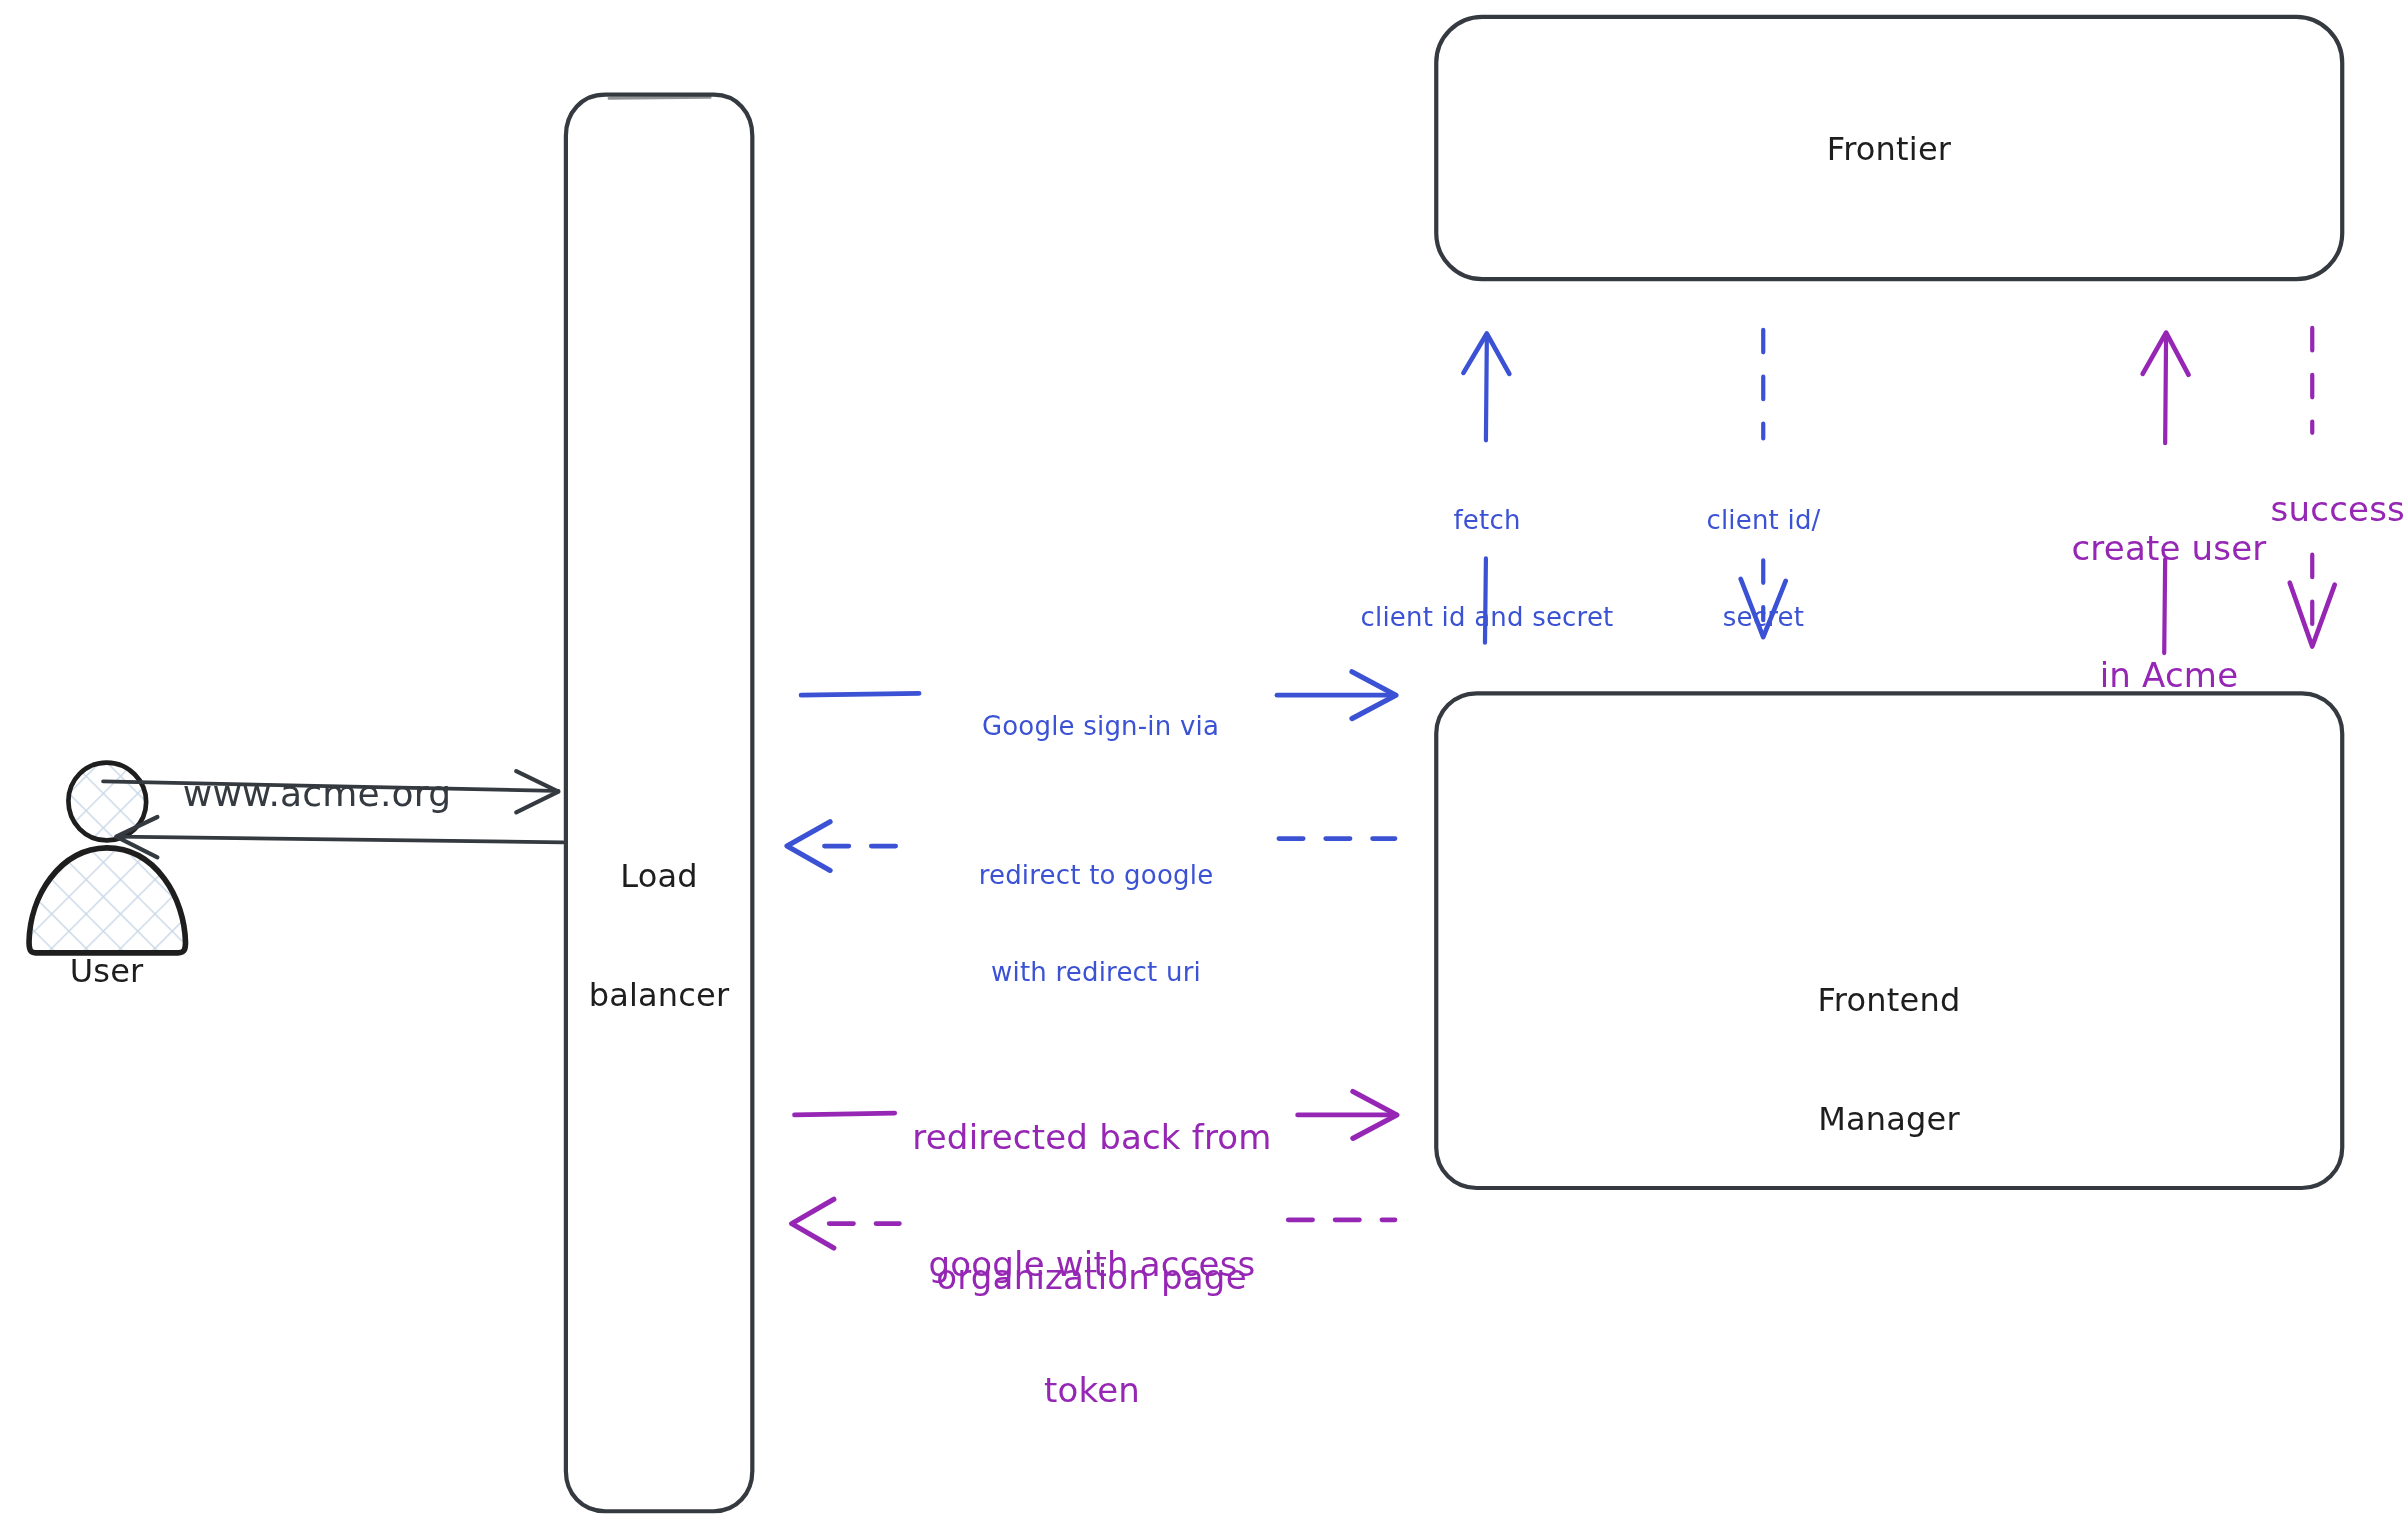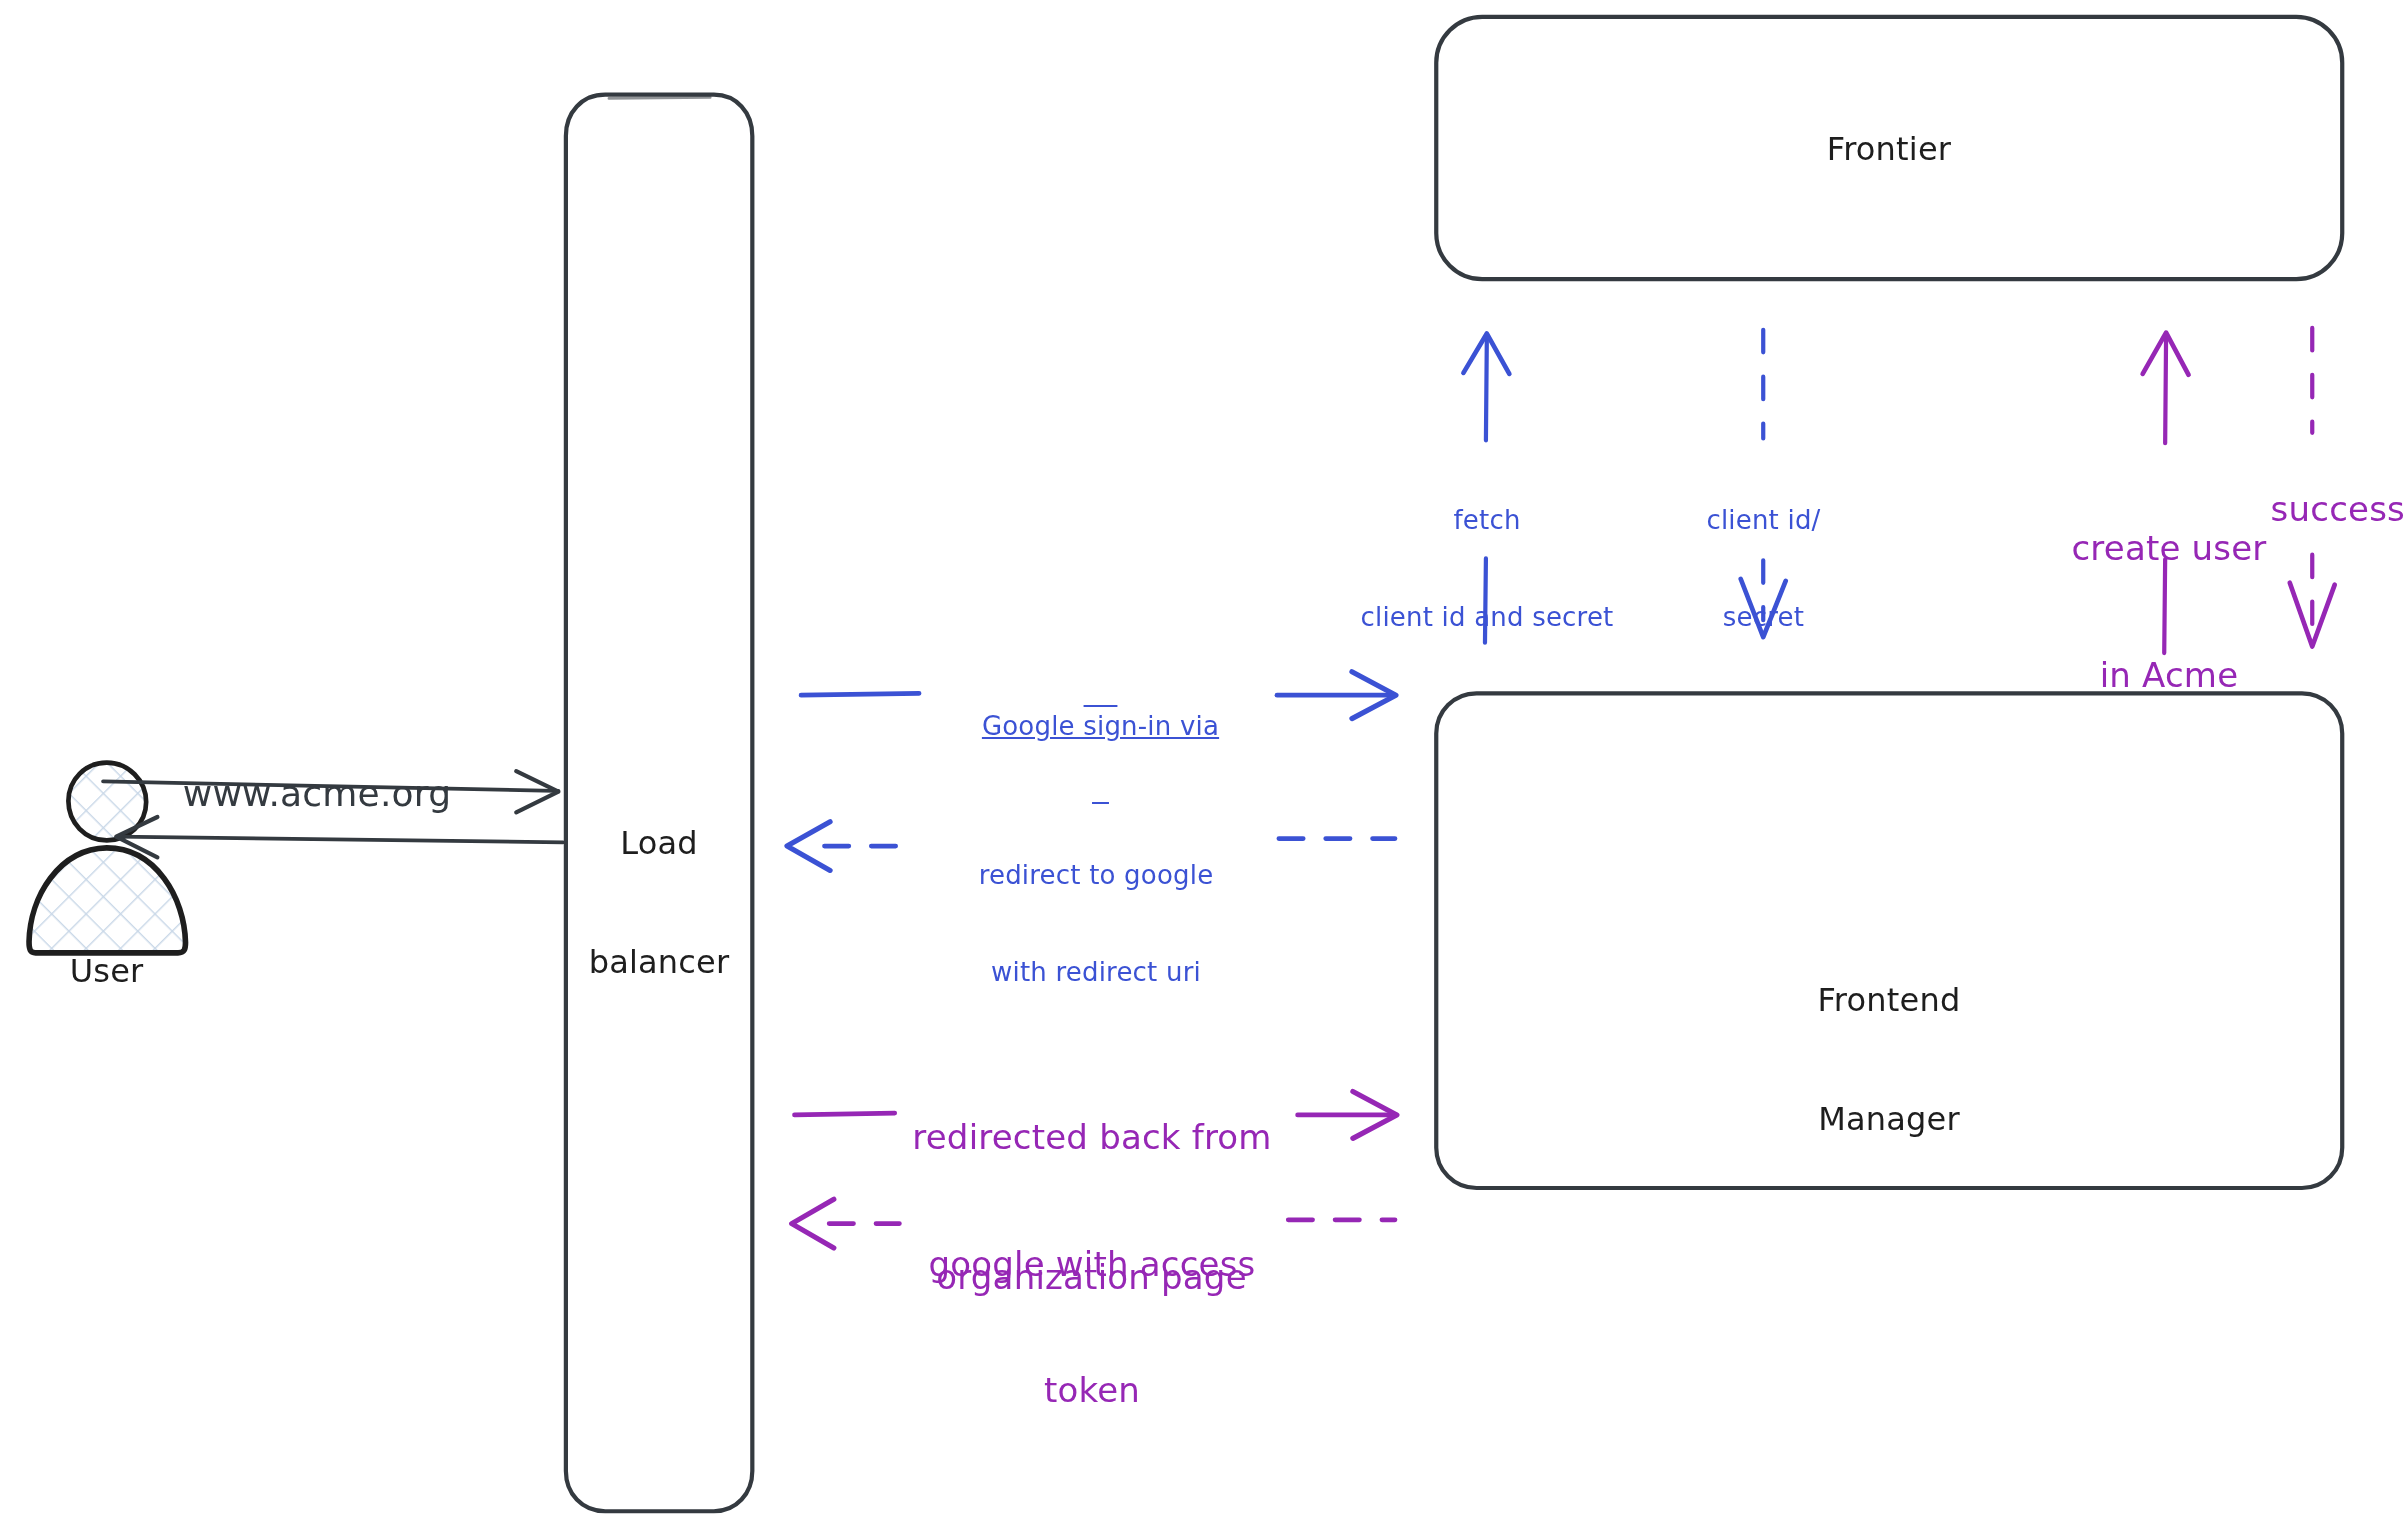--- a/index.html
+++ b/index.html
@@ -161,33 +161,33 @@
         <path d="M2444 622 L2468 690 L2492 624" stroke-width="5"></path>
       </g>
 
     </g>
   </svg>
 
   <div class="lbl lbl-node" style="left:5.6px; top:952px; width:202px;">User</div>
 
   <div class="lbl lbl-dark" style="left:139px; top:772px; width:356px;">www.acme.org</div>
 
-  <div class="lbl lbl-node" style="left:566px; top:745px; width:186px;">
+  <div class="lbl lbl-node" style="left:566px; top:778px; width:186px;">
     <div>Load</div>
     <div>balancer</div>
   </div>
 
   <div class="lbl lbl-node" style="left:1436px; top:130px; width:906px;">Frontier</div>
 
   <div class="lbl lbl-node" style="left:1436px; top:902px; width:906px;">
     <div>Frontend</div>
     <div>Manager</div>
   </div>
 
-  <div class="lbl lbl-blue" style="left:899px; top:646px; width:403px;text-decoration:underline;">
+  <div class="lbl lbl-blue" style="left:899px; top:646px; width:403px;">
     <div>Google sign-in via</div>
   </div>
 
   <div class="lbl lbl-blue" style="left:899px; top:795px; width:394px;">
     <div>redirect to google</div>
     <div>with redirect uri</div>
   </div>
 
   <div class="lbl lbl-purple" style="left:881px; top:1032px; width:422px;">
     <div>redirected back from</div>

